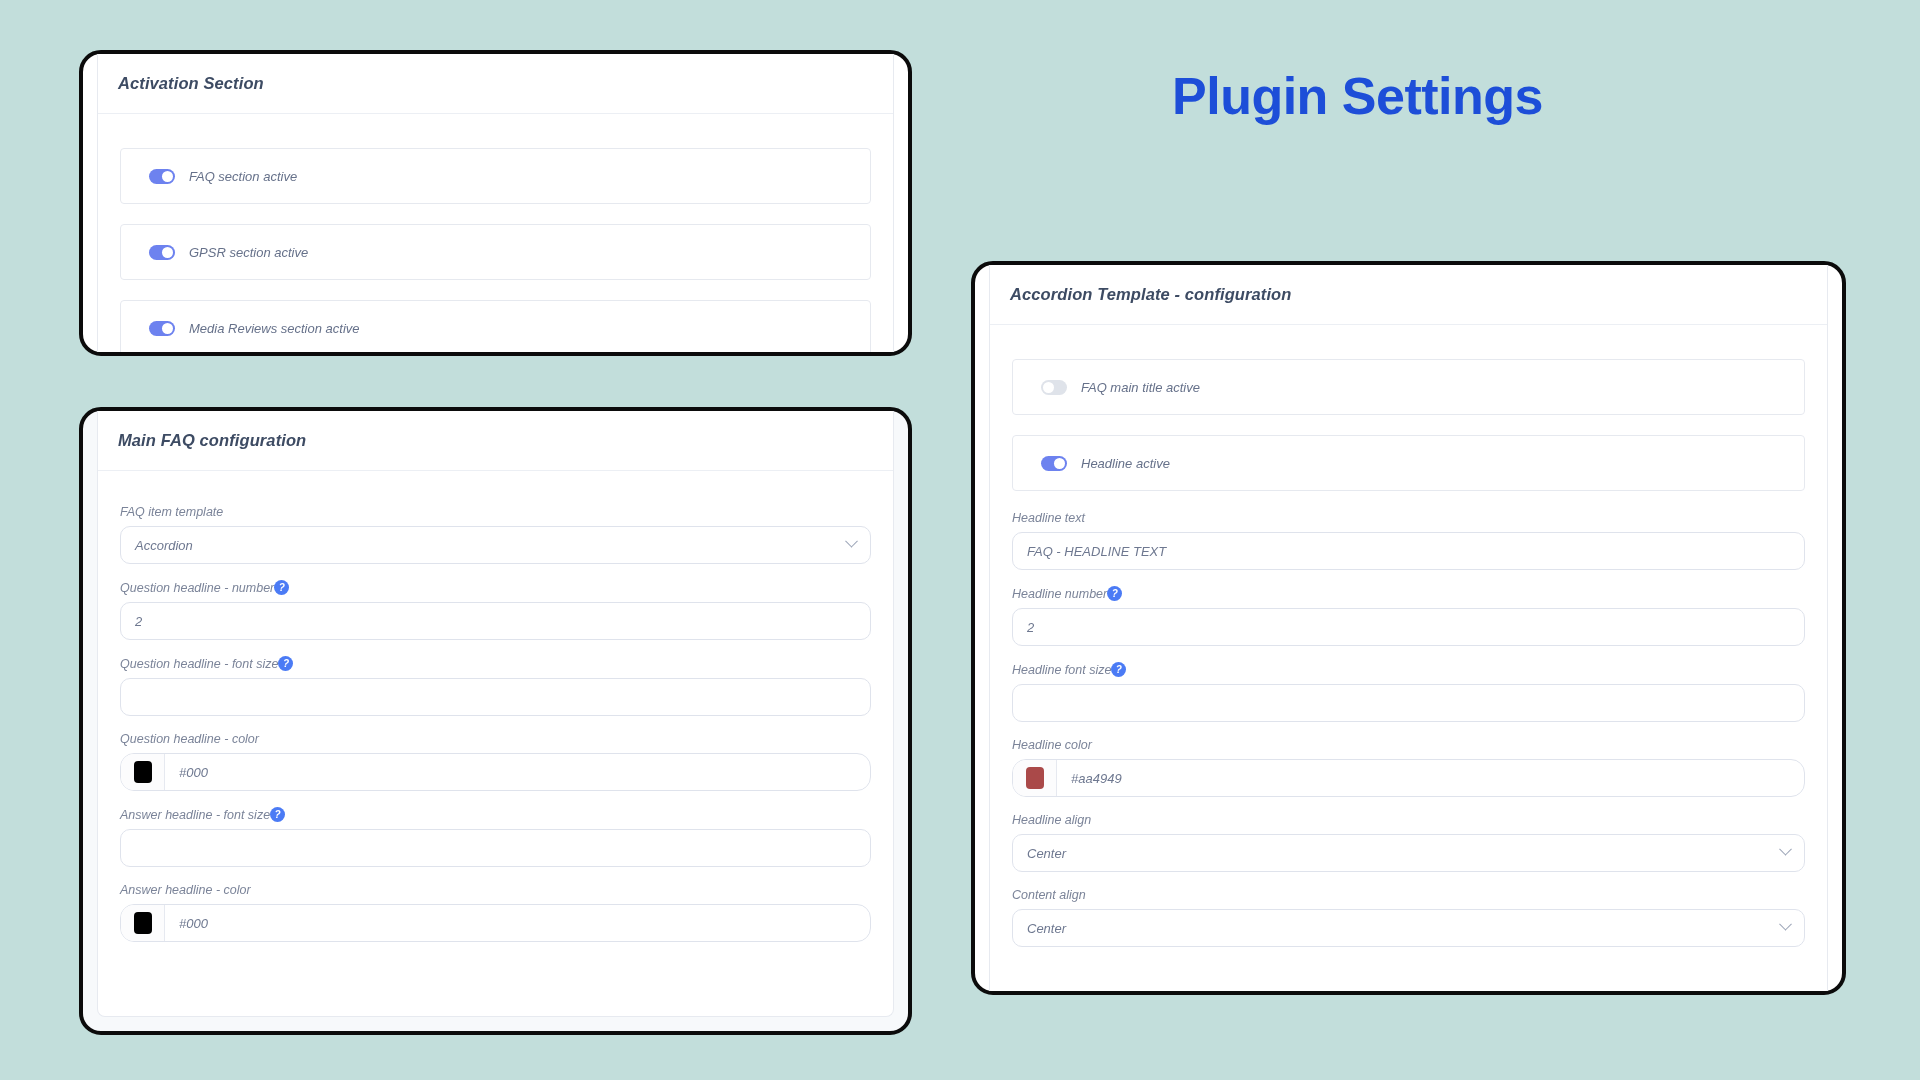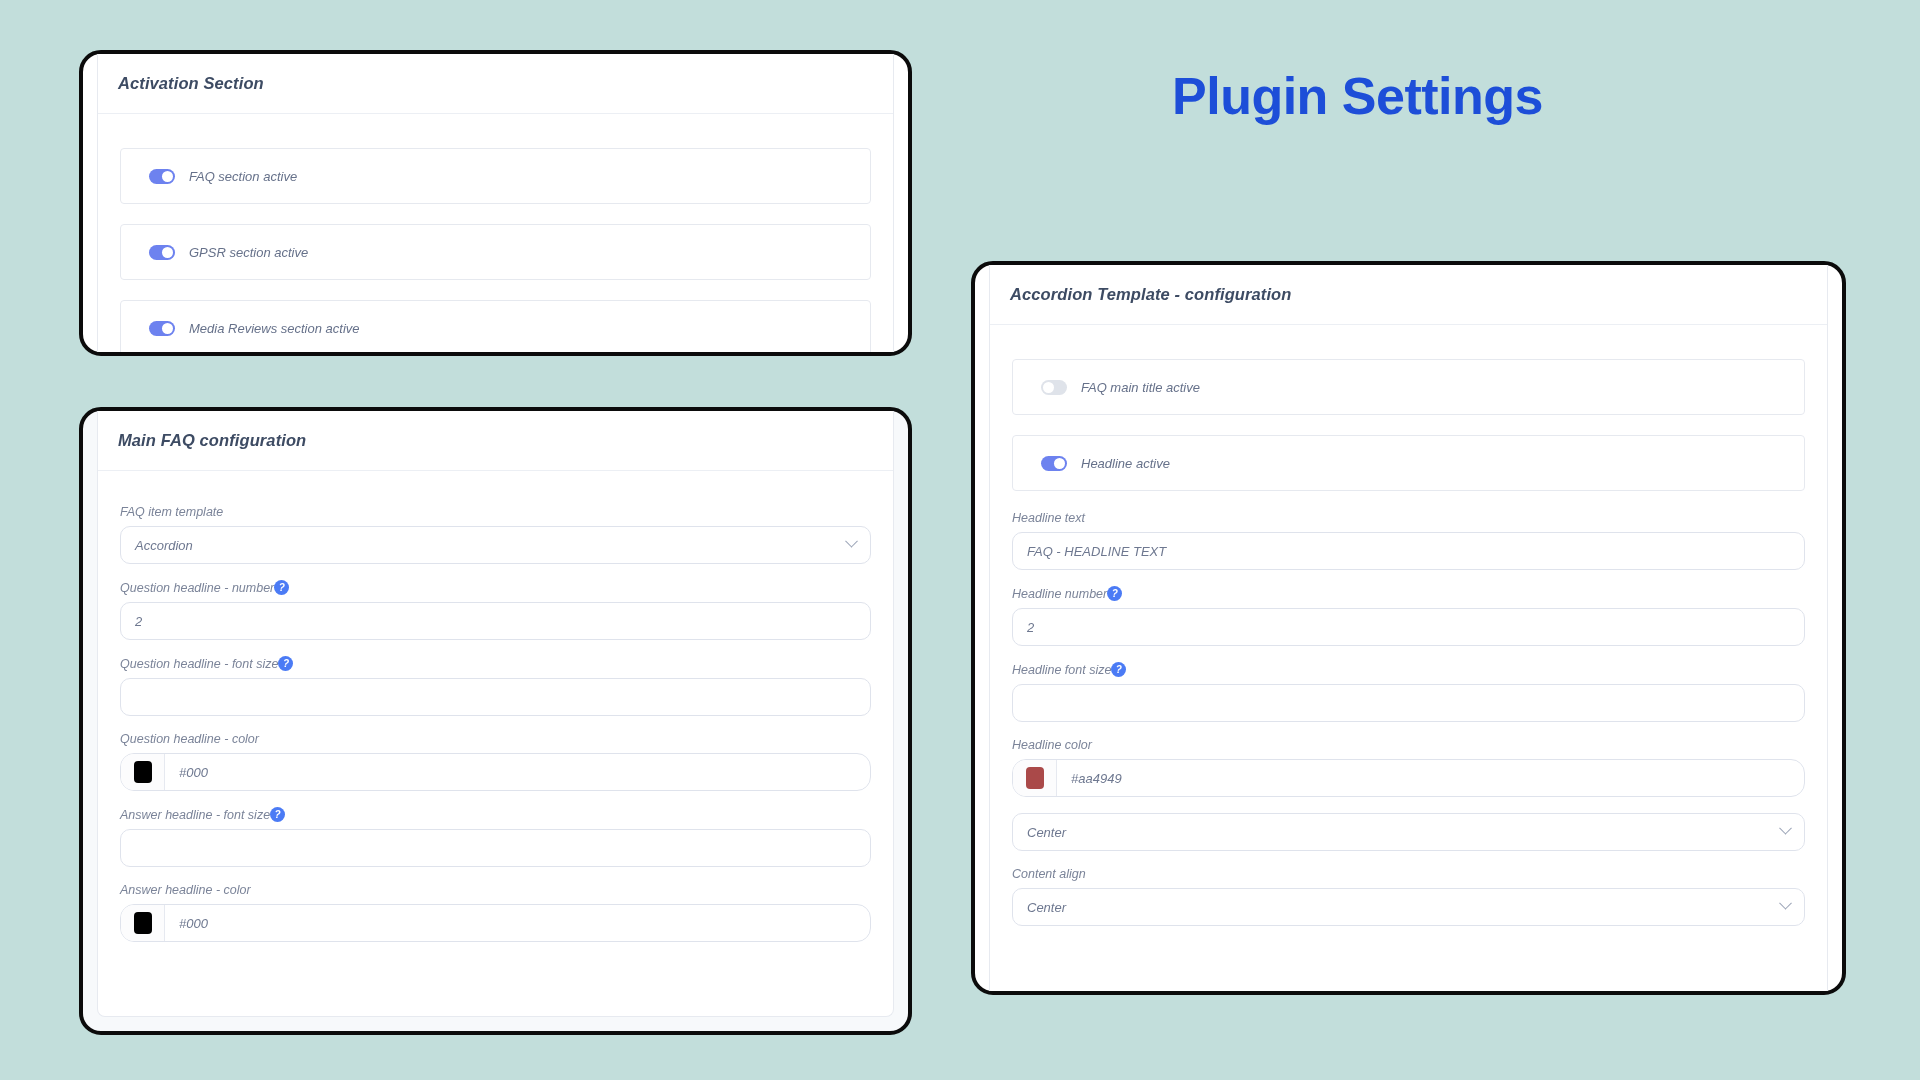--- a/index.html
+++ b/index.html
@@ -392,20 +392,23 @@
         </div>
         <div class="color-field">
           <span class="color-swatch-wrap">
             <span class="color-swatch" style="background:#aa4949"></span>
           </span>
           <span class="color-value">#aa4949</span>
         </div>
       </div>
 
       <div class="field">
+        <div class="field-label-row">
+          <span class="field-label">Headline align</span>
+        </div>
         <div class="input select">
           <span>Center</span>
           <span class="chev"></span>
         </div>
       </div>
 
       <div class="field">
         <div class="field-label-row">
           <span class="field-label">Content align</span>
         </div>

